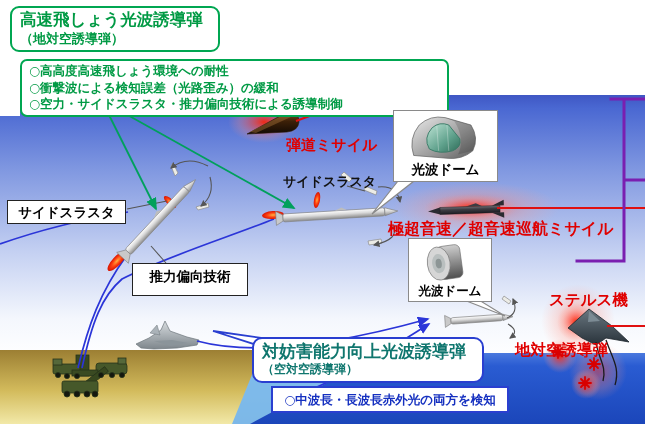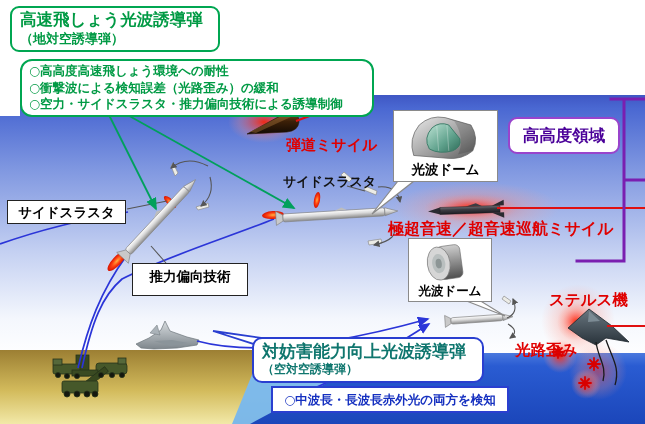--- a/index.html
+++ b/index.html
@@ -7,21 +7,21 @@
          font-family:"DejaVu Sans","Liberation Sans",sans-serif;}
   .sky{position:absolute;left:0;top:95px;width:645px;height:329px;
        background:linear-gradient(#3f57c4 0%,#4a68d2 4%,#7e96e0 22%,#c5d1f2 48%,#f4f7fd 68%,#ffffff 80%);}
   .sky-patch{position:absolute;left:0;top:95px;width:20px;height:21px;background:#fff;}
   svg{position:absolute;left:0;top:0;}
   .abs{position:absolute;box-sizing:border-box;}
   .gbox{background:#fff;border:2px solid #00a651;color:#009a44;font-weight:bold;}
   .gtitle{left:10px;top:6px;width:210px;border-radius:9px;padding:3px 8px 2px 8px;}
   .gtitle .t{font-size:16.5px;line-height:1.15;white-space:nowrap;}
   .gtitle .s{font-size:13px;}
-  .gbullets{left:20px;top:59px;width:354px;border-radius:12px;padding:2px 7px;}
+  .gbullets{left:20px;top:59px;width:429px;border-radius:7px;padding:2px 7px;}
   .gbullets div{font-size:12.5px;line-height:16.5px;white-space:nowrap;}
   .lblbox{background:#fff;border:1.5px solid #222;color:#000;font-weight:bold;
           font-size:13.5px;text-align:center;line-height:22px;}
   .plain-lbl{color:#111;font-weight:bold;font-size:13px;white-space:nowrap;}
   .callout{background:#fff;border:1.5px solid #8a8a8a;text-align:center;}
   .callout .cap{font-weight:bold;color:#000;white-space:nowrap;}
   .purplebox{left:508px;top:117px;width:112px;height:37px;background:#fff;border:2px solid #9944cc;
              border-radius:9px;color:#4a0099;font-weight:bold;font-size:16.5px;
              text-align:center;line-height:33px;white-space:nowrap;}
   .redlbl{color:#e00000;font-weight:bold;white-space:nowrap;}
@@ -306,26 +306,25 @@
       <g transform="rotate(-8 30 24)">
         <rect x="16" y="5" width="27" height="38" rx="6" fill="url(#cylG)" stroke="#6a6a6a" stroke-width="0.7"></rect>
         <ellipse cx="17" cy="24" rx="13" ry="19" fill="#d6d6d6" stroke="#777" stroke-width="0.8"></ellipse>
         <ellipse cx="17" cy="24" rx="7.5" ry="11" fill="#b9bfbf"></ellipse>
         <ellipse cx="17" cy="24" rx="3.5" ry="5.5" fill="#8d9696"></ellipse>
       </g>
     </svg>
     <div class="cap" style="font-size:12.5px;">光波ドーム</div>
   </div>
 
-  <div class="abs purplebox">高高度領域</div>
 
   <div class="abs redlbl" style="left:286px;top:136px;font-size:15px;">弾道ミサイル</div>
   <div class="abs redlbl" style="left:388px;top:219px;font-size:16px;">極超音速／超音速巡航ミサイル</div>
   <div class="abs redlbl" style="left:549px;top:290px;font-size:15.5px;">ステルス機</div>
-  <div class="abs redlbl" style="left:515px;top:340px;font-size:15.5px;">光路歪み</div>
+  <div class="abs redlbl" style="left:515px;top:340px;font-size:15.5px;">地対空誘導弾</div>
 
   <div class="abs bluebox">
     <div class="t">対妨害能力向上光波誘導弾</div>
     <div class="s">（空対空誘導弾）</div>
   </div>
   <div class="abs bluesub">○中波長・長波長赤外光の両方を検知</div>
 
 </div>
 
 </body></html>

